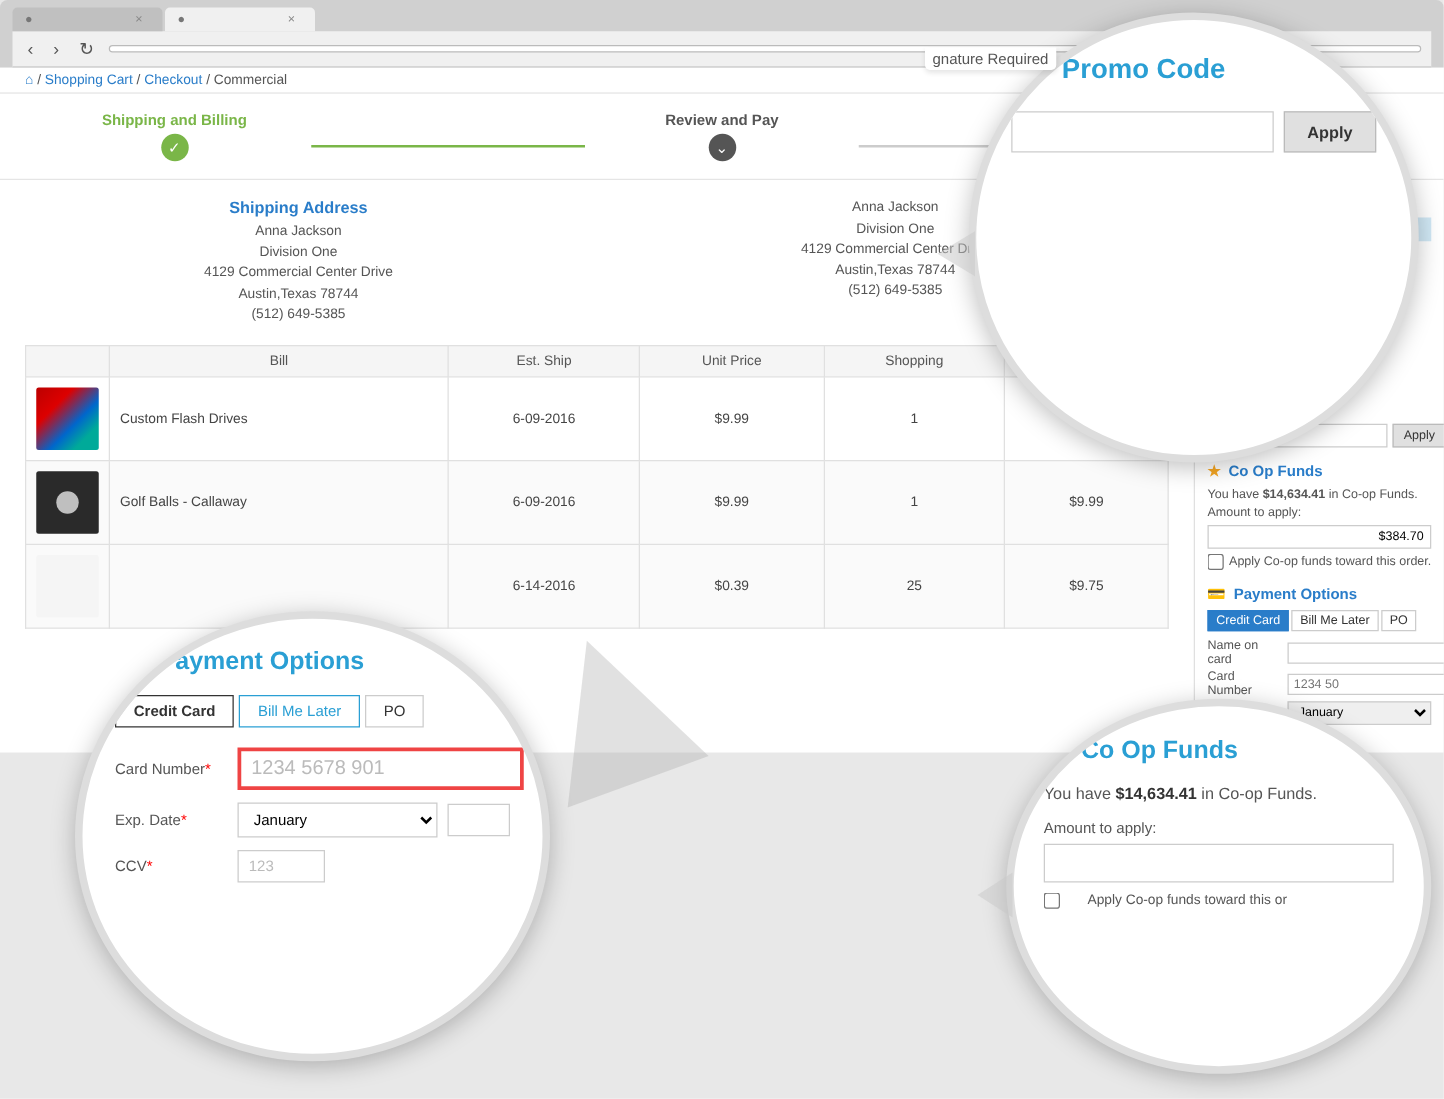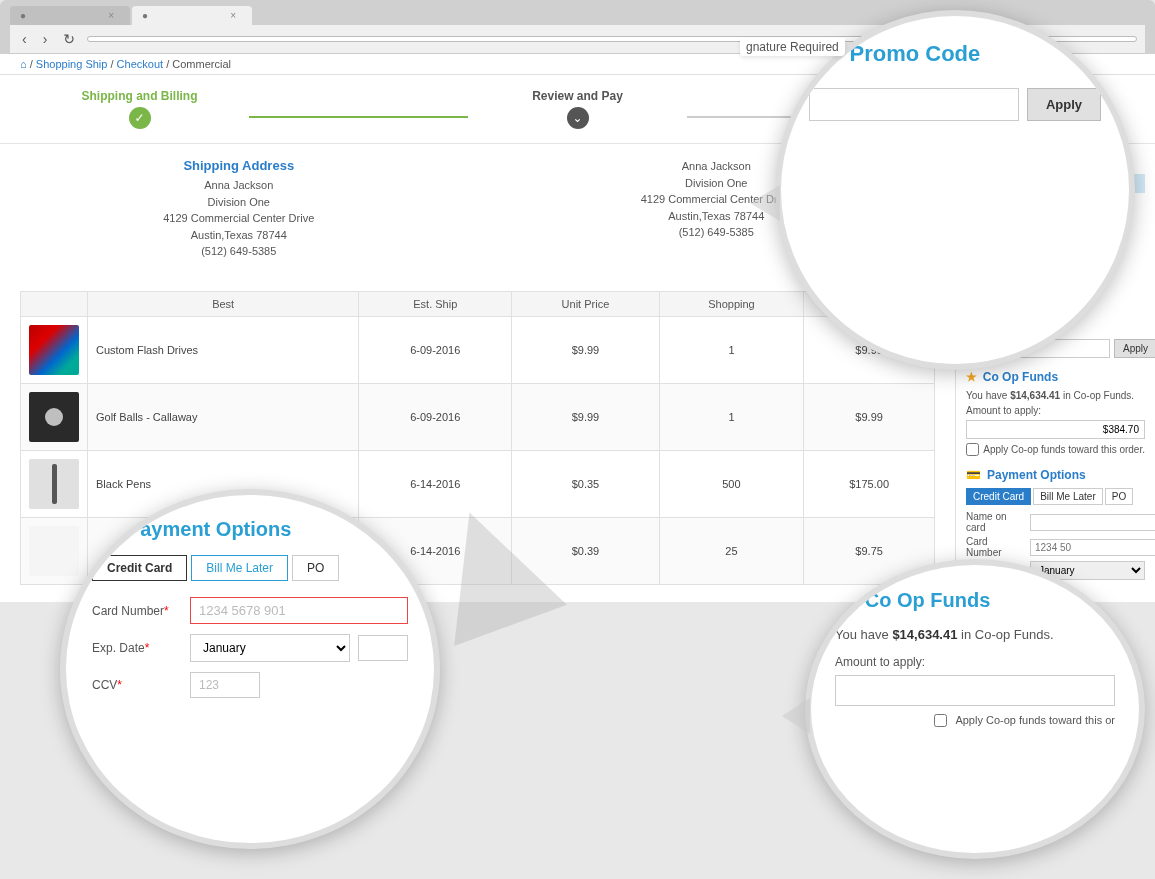--- a/index.html
+++ b/index.html
@@ -130,21 +130,21 @@
     
     .left-content {
       flex: 1;
       padding: 14px 20px;
     }
 
     
     .addresses {
       display: flex;
       gap: 40px;
-      margin-bottom: 31px;
+      margin-bottom: 16px;
     }
     .address-block {
       flex: 1;
       text-align: center;
     }
     .address-title {
       color: #2a7dc9;
       font-size: 13px;
       font-weight: bold;
       margin-bottom: 4px;
@@ -390,24 +390,23 @@
     .coop-popup-input {
       width: 100%;
       border: 1px solid #ccc;
       padding: 7px 10px;
       font-size: 13px;
       margin-bottom: 8px;
     }
     .coop-popup-check {
       display: flex;
       align-items: center;
-      gap: 8px;
+      gap: 22px;
       font-size: 11px;
       color: #555;
-      justify-content: flex-end;
     }
 
     
     .payment-popup {
       width: 380px;
       height: 360px;
       bottom: 30px;
       left: 60px;
     }
     .payment-popup-inner {
@@ -450,23 +449,23 @@
       margin-bottom: 10px;
       gap: 8px;
     }
     .popup-form-label {
       font-size: 12px;
       color: #555;
       min-width: 90px;
     }
     .popup-form-input {
       flex: 1;
-      border: 1px solid #ef4444;
+      border: 3px solid #ef4444;
       padding: 5px 8px;
-      font-size: 13px;
+      font-size: 16px;
     }
     .popup-form-input::placeholder { color: #bbb; }
     .select-month {
       flex: 1;
       border: 1px solid #ccc;
       padding: 5px 8px;
       font-size: 12px;
       background: white;
     }
     .ccv-input {
@@ -505,21 +504,21 @@
     <button class="nav-btn">↻</button>
     <div class="address-bar"></div>
   </div>
 </div>
 
 <div class="page-inner">
 
   <div class="breadcrumb">
     <a href="#">⌂</a>
     <span> / </span>
-    <a href="#">Shopping Ship</a>
+    <a href="#">Shopping Cart</a>
     <span> / </span>
     <a href="#">Checkout</a>
     <span> / </span>
     <span>Commercial</span>
   </div>
 
   <div class="progress-bar-section">
     <div style="flex:1; display:flex; flex-direction:column; align-items:center;">
       <span class="progress-step-label active">Shipping and Billing</span>
       <div class="step-icon done">✓</div>
@@ -555,21 +554,21 @@
           <div class="address-text">4129 Commercial Center Drive</div>
           <div class="address-text">Austin,Texas 78744</div>
           <div class="address-text">(512) 649-5385</div>
         </div>
       </div>
 
       <table class="items-table">
         <thead>
           <tr>
             <th style="width:60px;"></th>
-            <th>Best</th>
+            <th>Bill</th>
             <th>Est. Ship</th>
             <th>Unit Price</th>
             <th>Shopping</th>
             <th>Subtotal</th>
           </tr>
         </thead>
         <tbody>
           <tr>
             <td>
               <div style="width:50px;height:50px;background:linear-gradient(135deg,#b00 0%,#d00 30%,#06c 60%,#0a9 80%);border-radius:2px;margin:0 auto;"></div>
@@ -585,32 +584,20 @@
               <div style="width:50px;height:50px;background:#2a2a2a;border-radius:2px;margin:0 auto;position:relative;">
                 <div style="width:18px;height:18px;background:white;border-radius:50%;position:absolute;top:50%;left:50%;transform:translate(-50%,-50%);opacity:0.7;"></div>
               </div>
             </td>
             <td class="item-name">Golf Balls - Callaway</td>
             <td>6-09-2016</td>
             <td>$9.99</td>
             <td>1</td>
             <td>$9.99</td>
           </tr>
-          <tr>
-            <td>
-              <div style="width:50px;height:50px;background:#e0e0e0;border-radius:2px;margin:0 auto;position:relative;display:flex;align-items:center;justify-content:center;">
-                <div style="width:5px;height:40px;background:#555;border-radius:2px;"></div>
-              </div>
-            </td>
-            <td class="item-name">Black Pens</td>
-            <td>6-14-2016</td>
-            <td>$0.35</td>
-            <td>500</td>
-            <td>$175.00</td>
-          </tr>
           <tr class="item-row-gray">
             <td>
               <div style="width:50px;height:50px;background:#f5f5f5;border-radius:2px;margin:0 auto;"></div>
             </td>
             <td class="item-name"></td>
             <td>6-14-2016</td>
             <td>$0.39</td>
             <td>25</td>
             <td>$9.75</td>
           </tr>

